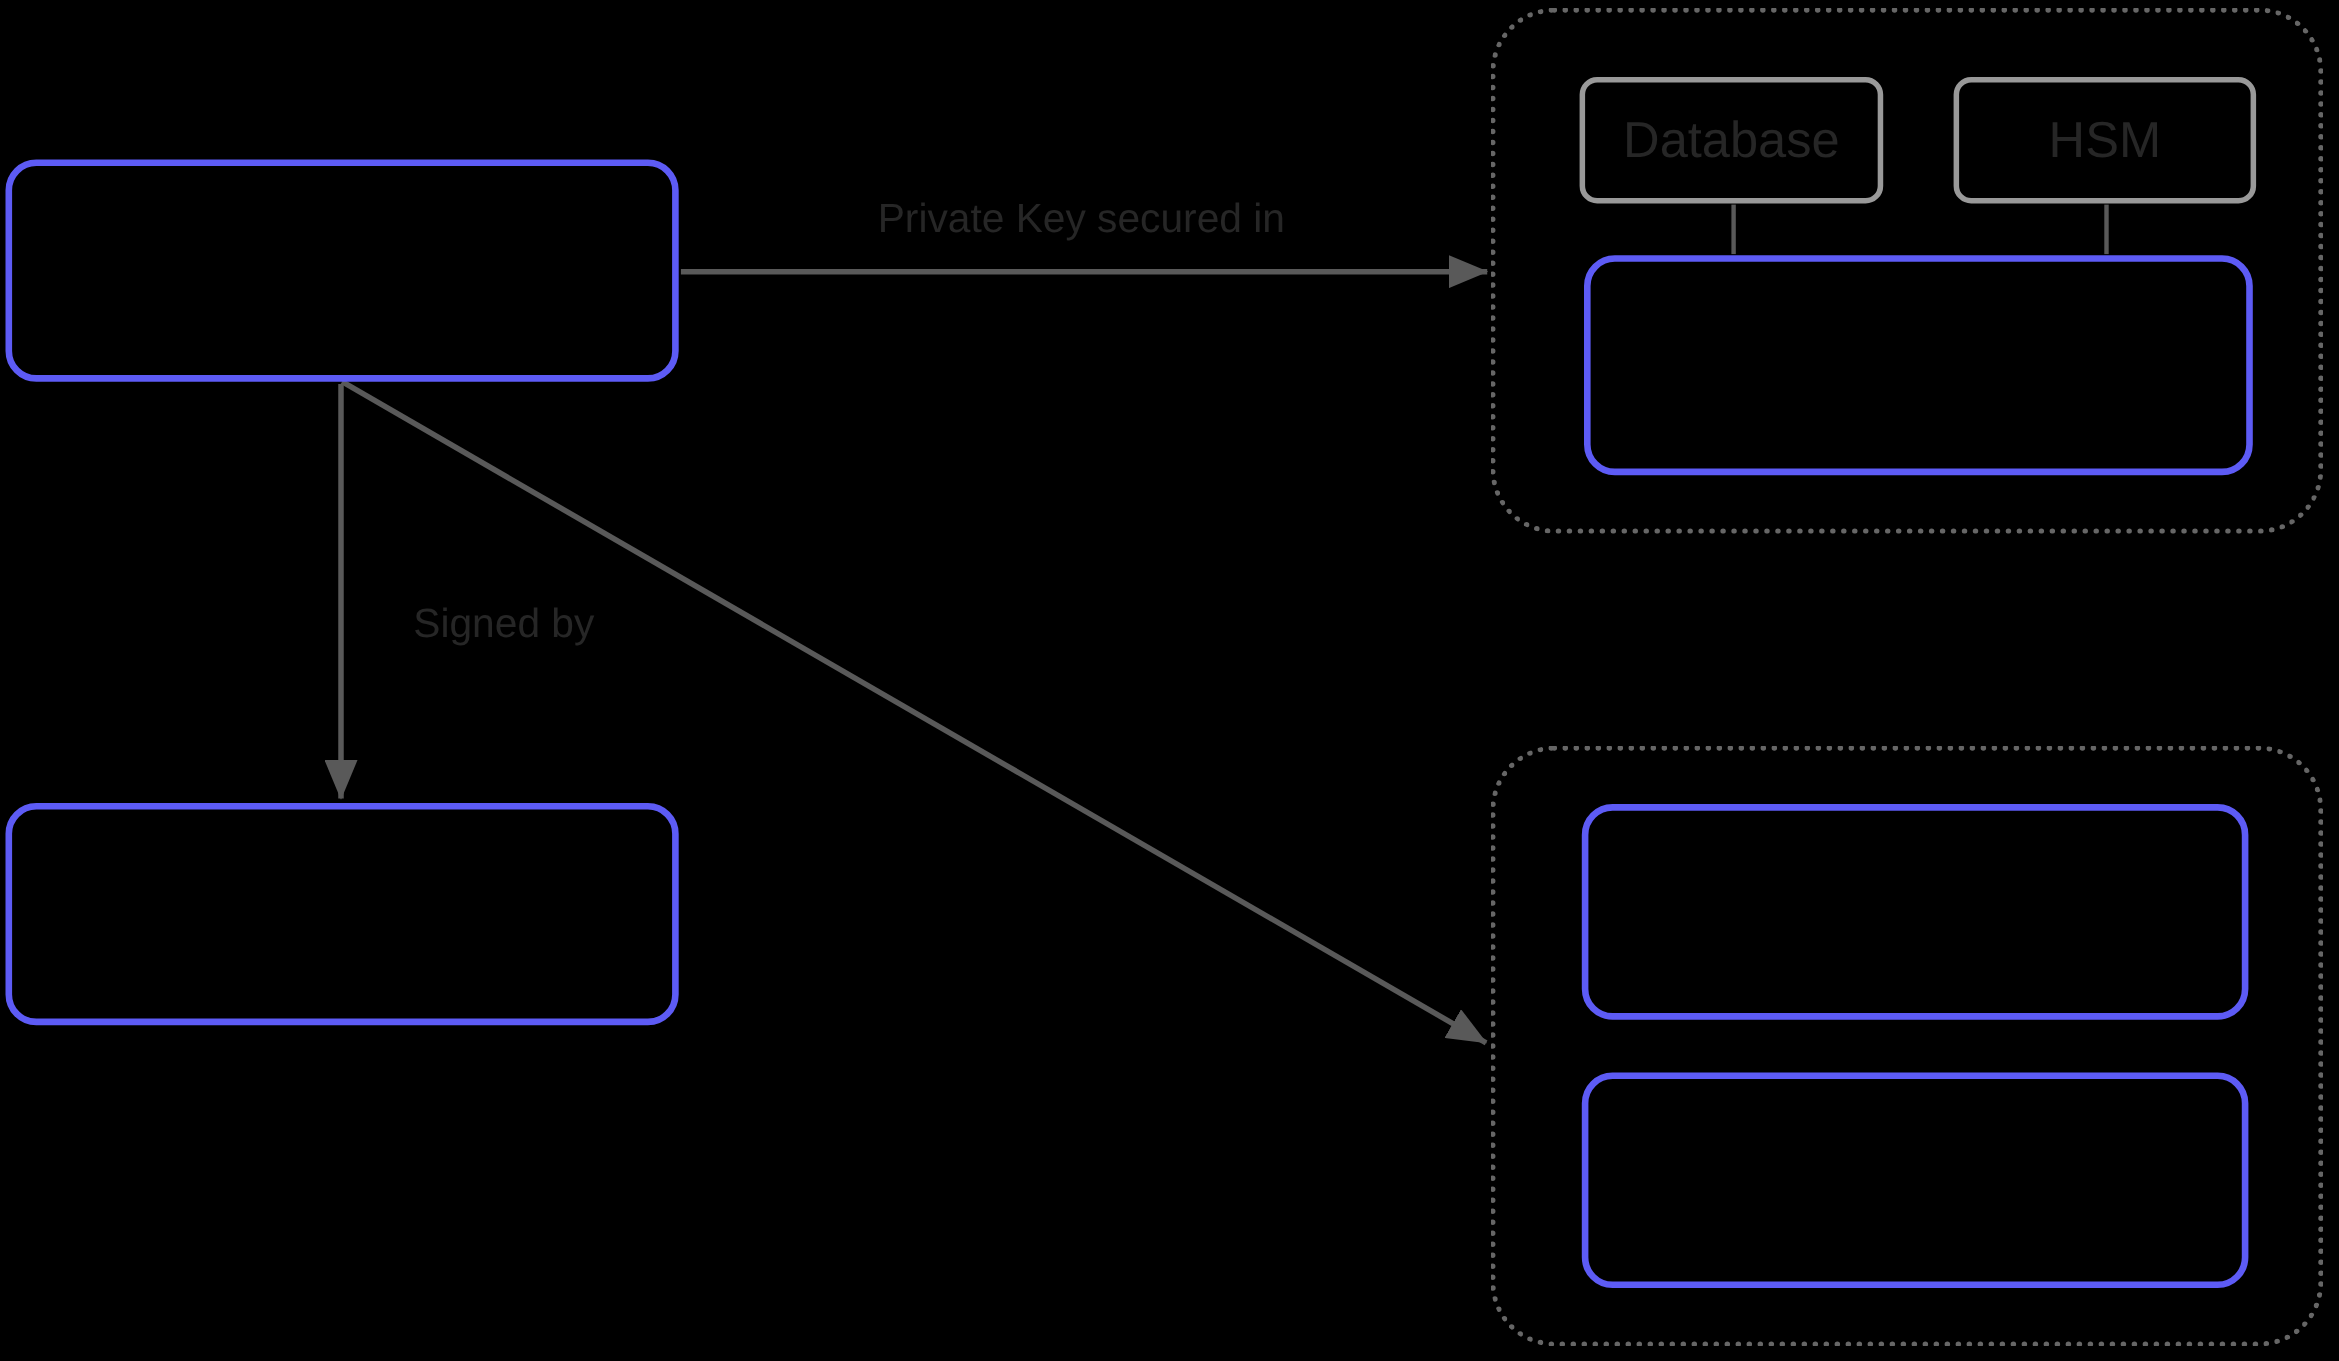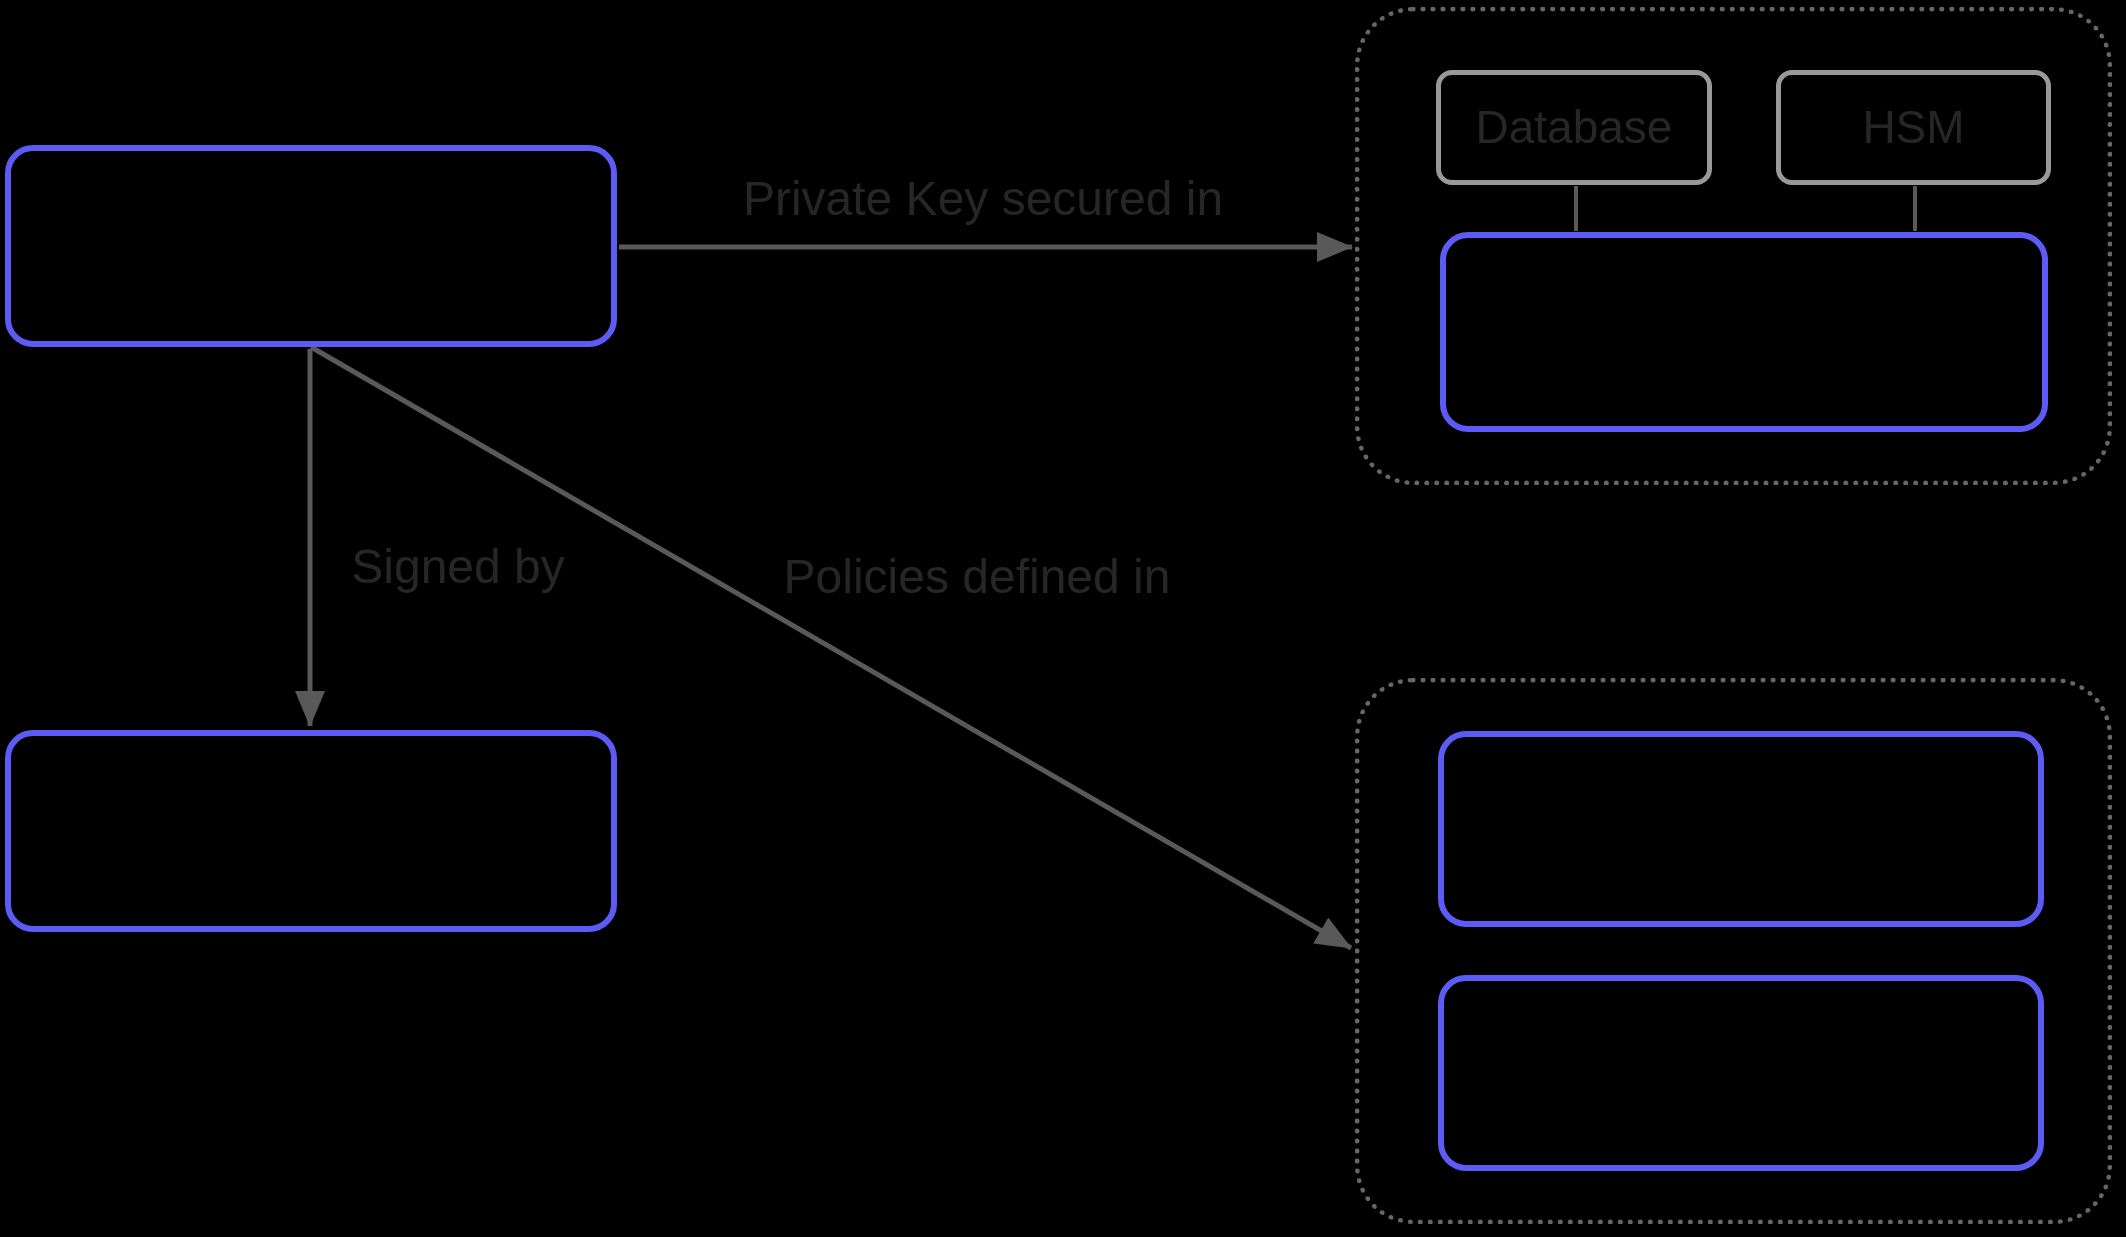--- a/index.html
+++ b/index.html
@@ -52,21 +52,21 @@
     color: var(--text);
     font-size: 46px;
     line-height: 1.2;
     text-align: center;
     white-space: nowrap;
   }
   .edge-label {
     position: absolute;
     transform: translate(-50%, -50%);
     color: var(--text);
-    font-size: 48px;
+    font-size: 37px;
     line-height: 1.2;
     white-space: nowrap;
     text-align: center;
   }
   
   .tl-node   { left: 5px;    top: 145px;  width: 612px; height: 202px; }
   .bl-node   { left: 5px;    top: 730px;  width: 612px; height: 202px; }
   .tr-group  { left: 1355px; top: 7px;    width: 757px; height: 478px; }
   .db-node   { left: 1436px; top: 70px;   width: 276px; height: 115px; }
   .hsm-node  { left: 1776px; top: 70px;   width: 275px; height: 115px; }
@@ -131,15 +131,14 @@
   </div>
 
   <div class="node blue br-node-2">
     <span class="node-label"></span>
   </div>
 
   <div class="edge-label lbl-private-key">Private Key secured in</div>
 
   <div class="edge-label lbl-signed-by">Signed by</div>
 
-  <div class="edge-label lbl-policies">Policies defined in</div>
 
 </div>
 
 </body></html>

